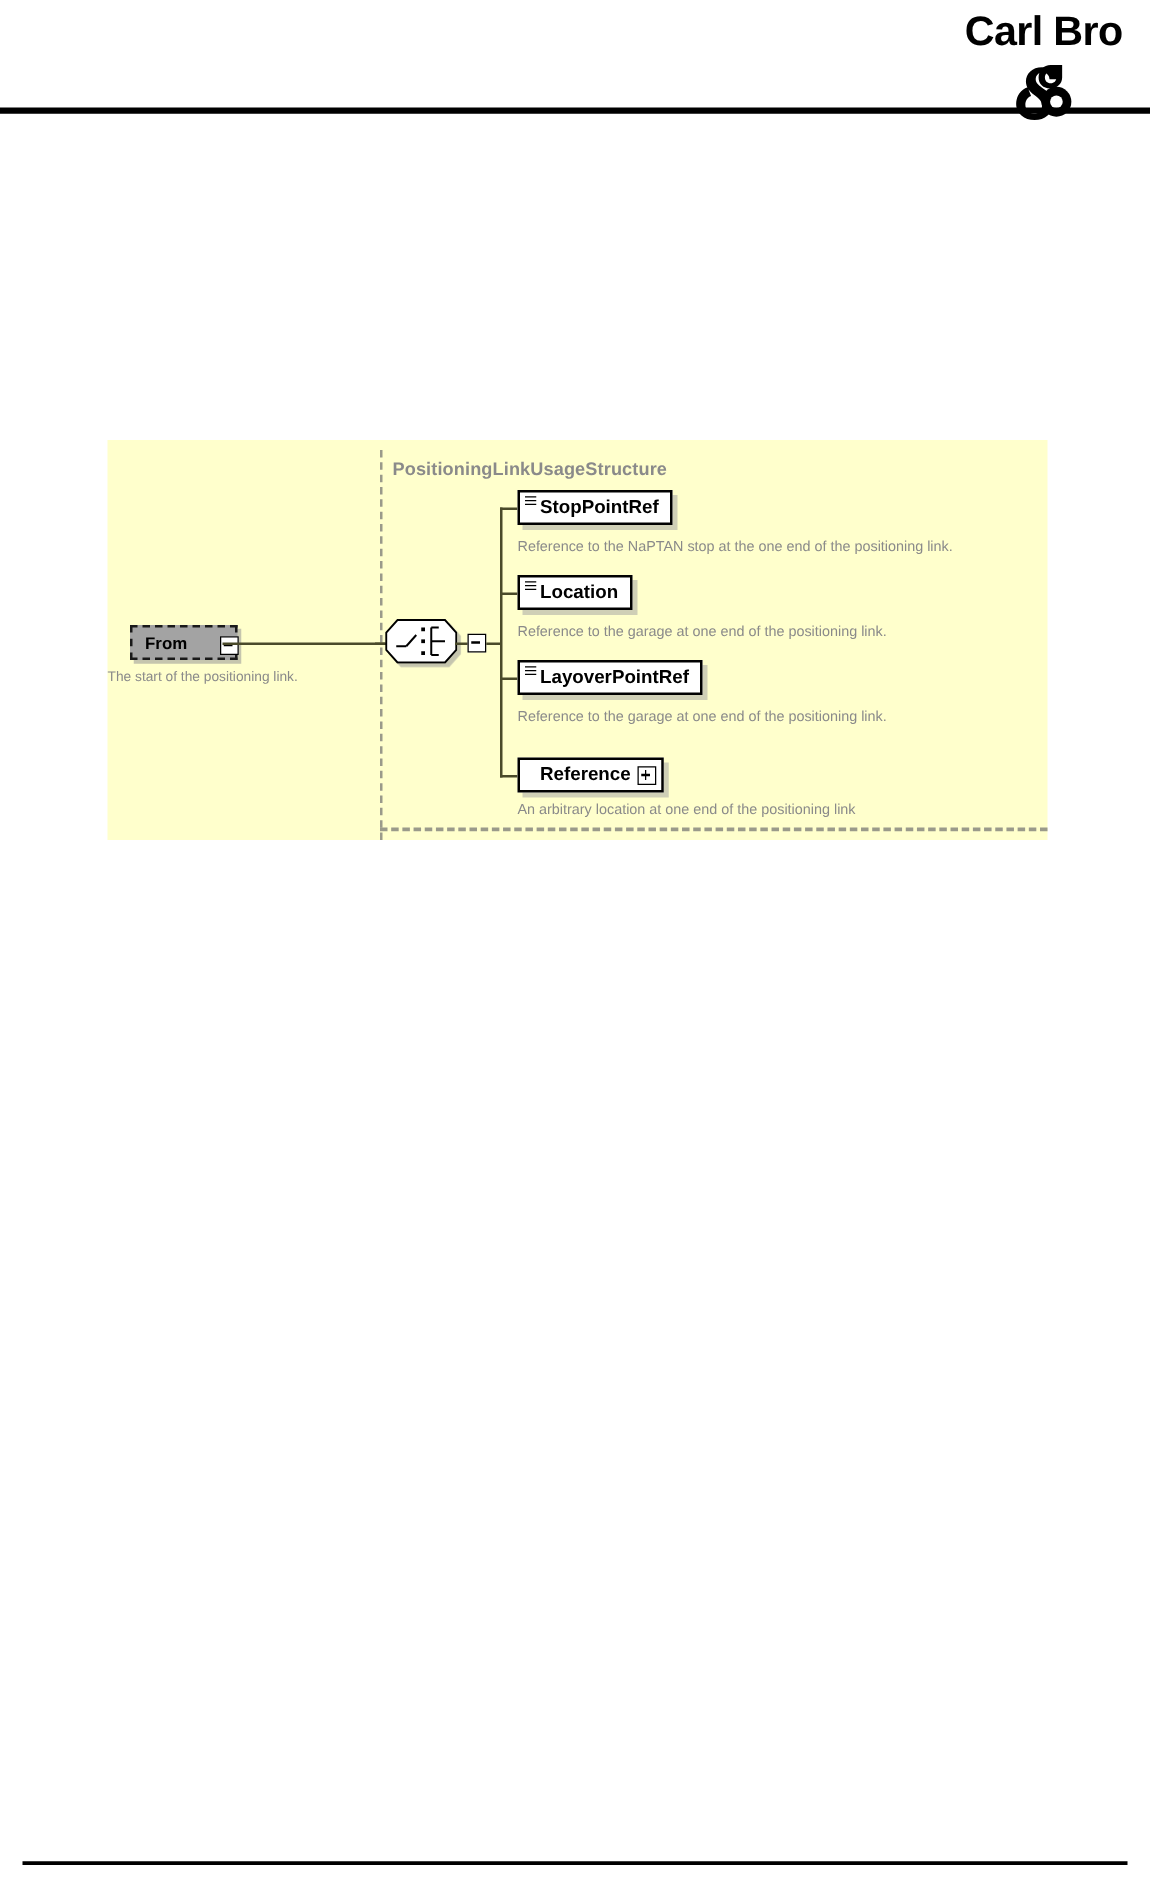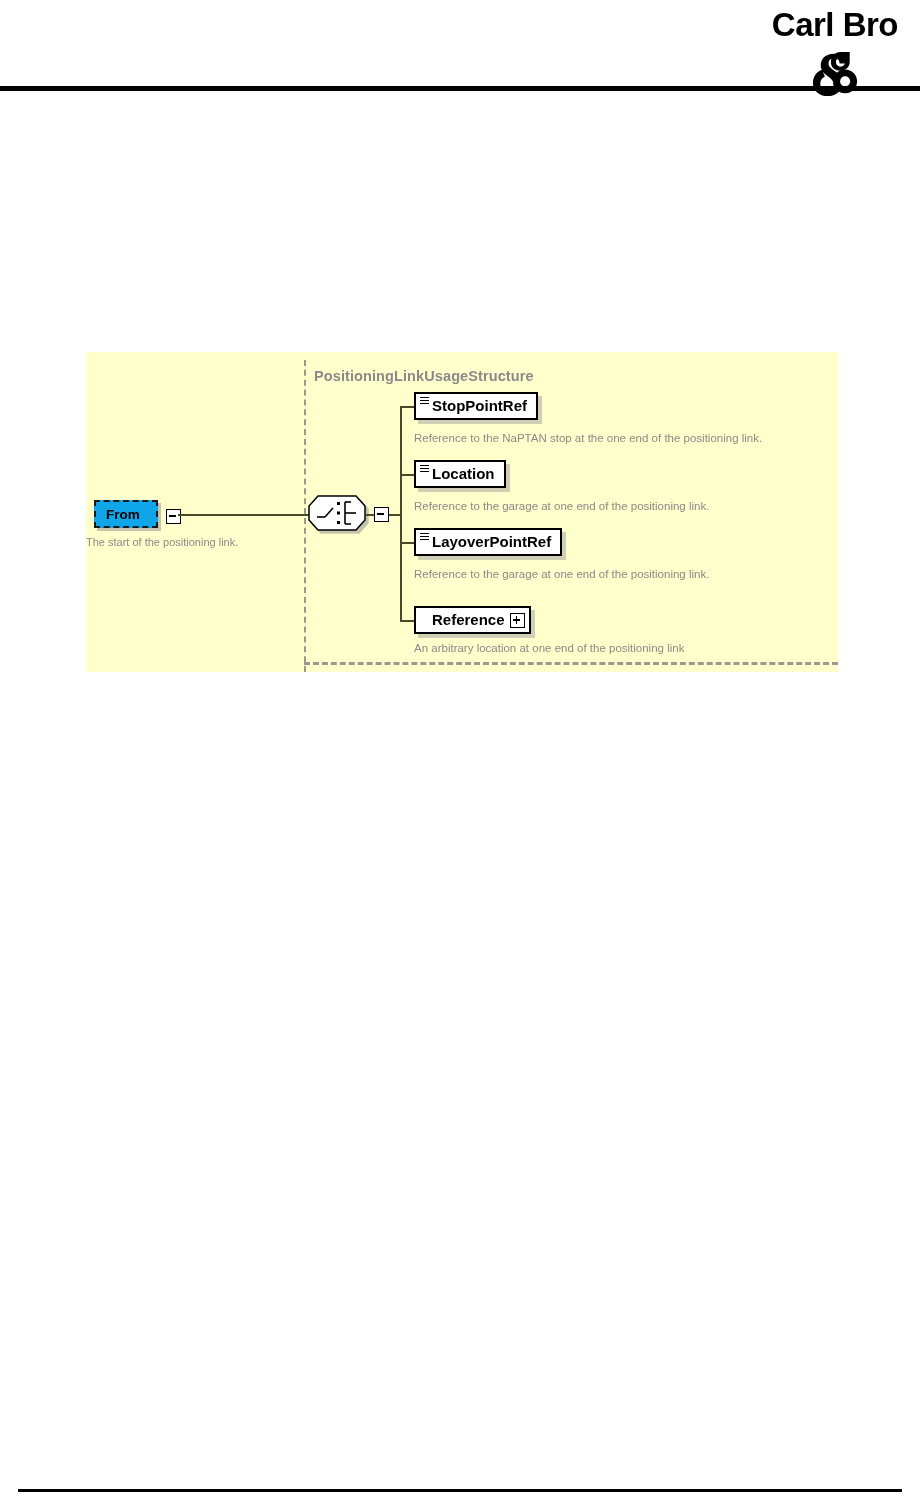--- a/index.html
+++ b/index.html
@@ -103,24 +103,24 @@
   
   #from-node {
     position: absolute;
     left: 8px;
     top: 148px;
     width: 88px;
     height: 30px;
   }
   #from-box {
     position: absolute;
-    left: 0; top: 0;
-    width: 64px;
+    left: 10px; top: 0;
+    width: 86px;
     height: 28px;
-    background: #0ea5e9;
+    background: #a3a3a3;
     border: 2px dashed #1a1a1a;
     box-sizing: border-box;
     box-shadow: 3px 3px 0 rgba(150,150,150,0.55);
   }
   #from-label {
     position: absolute;
     left: 10px;
     top: 5px;
     font-size: 13.5px;
     font-weight: bold;

